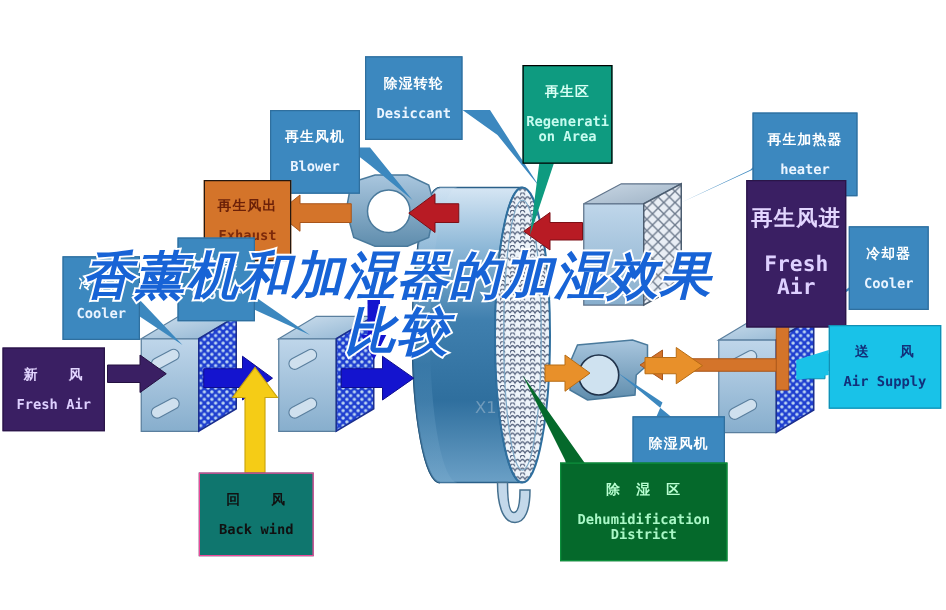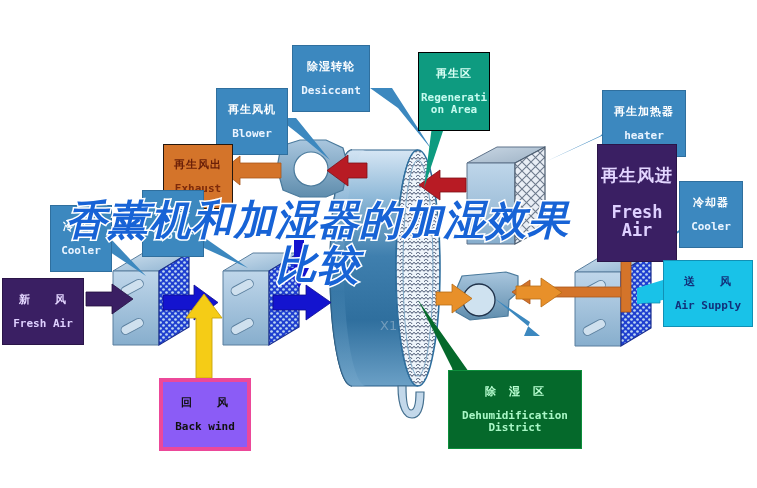--- a/index.html
+++ b/index.html
@@ -32,21 +32,21 @@
   .lbl-purple{background:#3a1f63;border:1px solid #2a1548;}
   .lbl-purple .cn{color:#e3d6ff;}
   .lbl-purple .en{color:#ded0ff;}
 
   
   .lbl-orange{background:#d4742a;border:1px solid #24170e;}
   .lbl-orange .cn{color:#6b2008;}
   .lbl-orange .en{color:#7d2a0a;}
 
   
-  .lbl-yellow{background:#8b5cf6;border:4px solid #ec4899;}
+  .lbl-yellow{background:#0f766e;border:1px solid #ec4899;}
   .lbl-yellow .cn{color:#111111;}
   .lbl-yellow .en{color:#111111;}
 
   
   .lbl-cyan{background:#19c2e8;border:1px solid #1190b5;}
   .lbl-cyan .cn{color:#12307a;}
   .lbl-cyan .en{color:#12307a;}
 
   
   #overlay-title{position:absolute;left:0;top:198px;width:635px;z-index:90;
@@ -309,20 +309,24 @@
   <div class="lbl lbl-purple" style="left:2px;top:278px;width:82px;padding:3px 2px;font-size:11px;">
     <span class="cn">新　　风</span>
     <span class="en">Fresh Air</span>
   </div>
 
   <div class="lbl lbl-yellow" style="left:159px;top:378px;width:92px;padding:3px 2px;font-size:11px;">
     <span class="cn">回　　风</span>
     <span class="en">Back wind</span>
   </div>
 
+  <div class="lbl lbl-blue" style="left:506px;top:333px;width:74px;padding:3px 2px;font-size:11px;">
+    <span class="cn">除湿风机</span>
+    <span class="en">Blower</span>
+  </div>
 
   <div class="lbl lbl-green" style="left:448px;top:370px;width:134px;padding:3px 2px;font-size:11px;">
     <span class="cn">除　湿　区</span>
     <span class="en">Dehumidification
 District</span>
   </div>
 
   <div class="lbl lbl-cyan" style="left:663px;top:260px;width:90px;padding:3px 2px;font-size:11px;">
     <span class="cn">送　　风</span>
     <span class="en">Air Supply</span>

